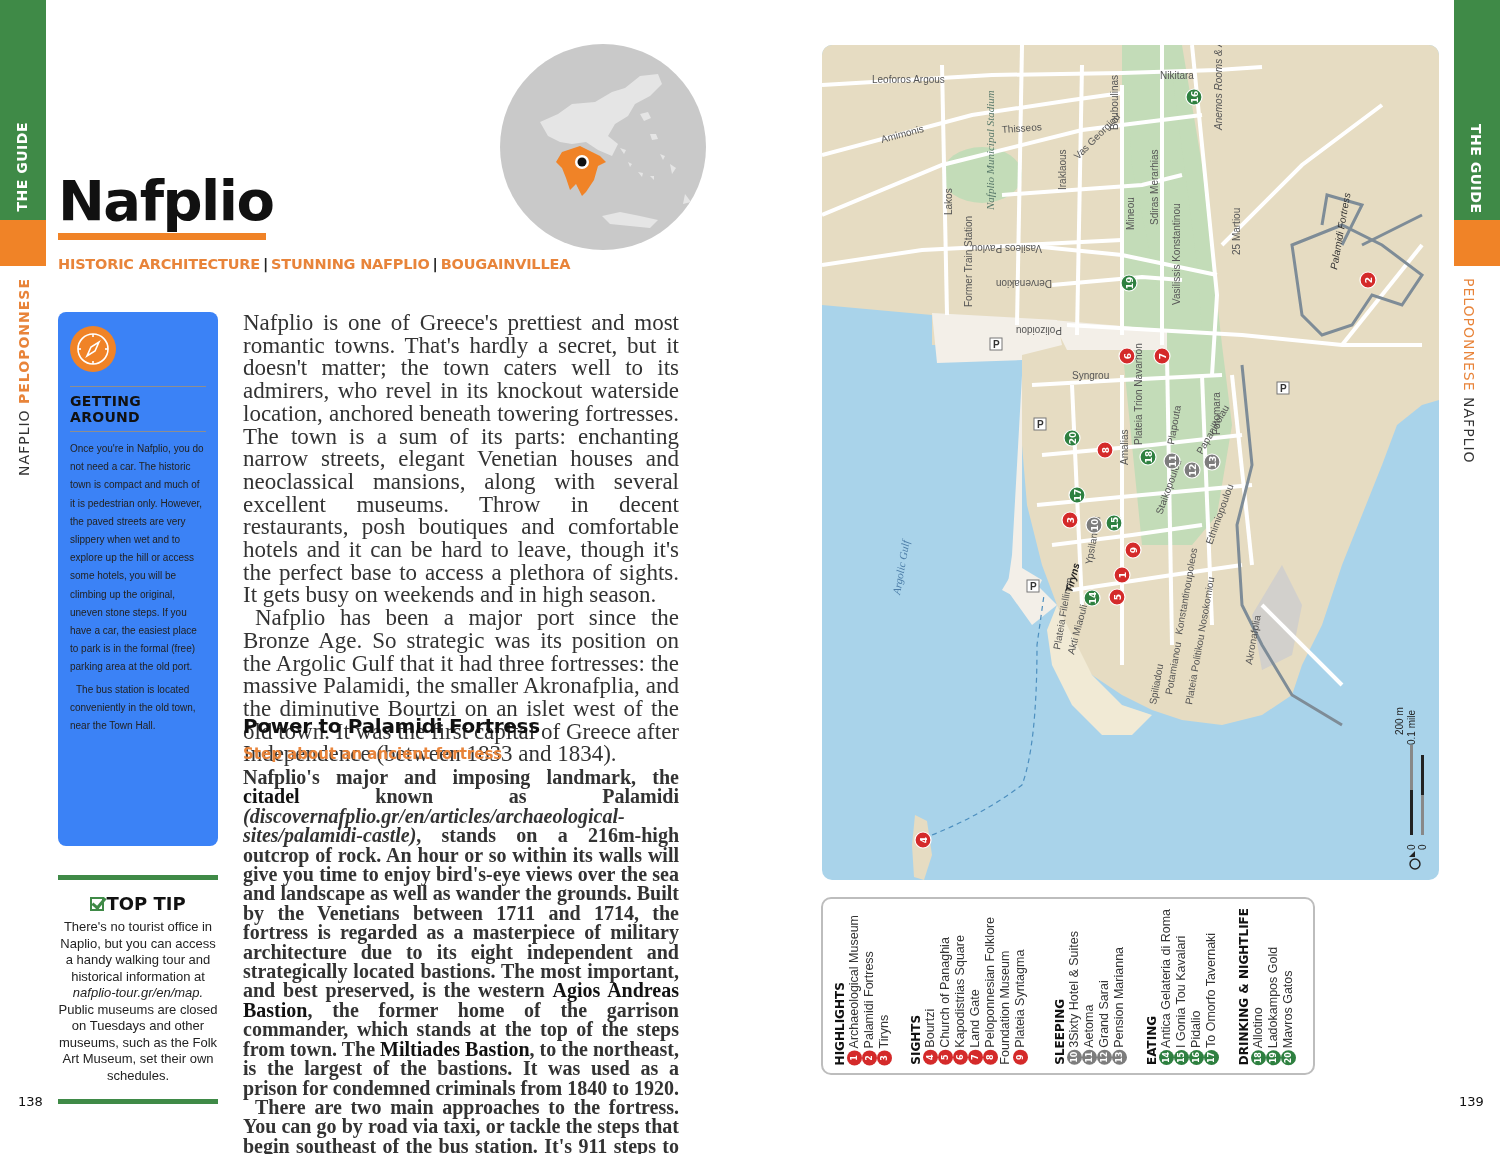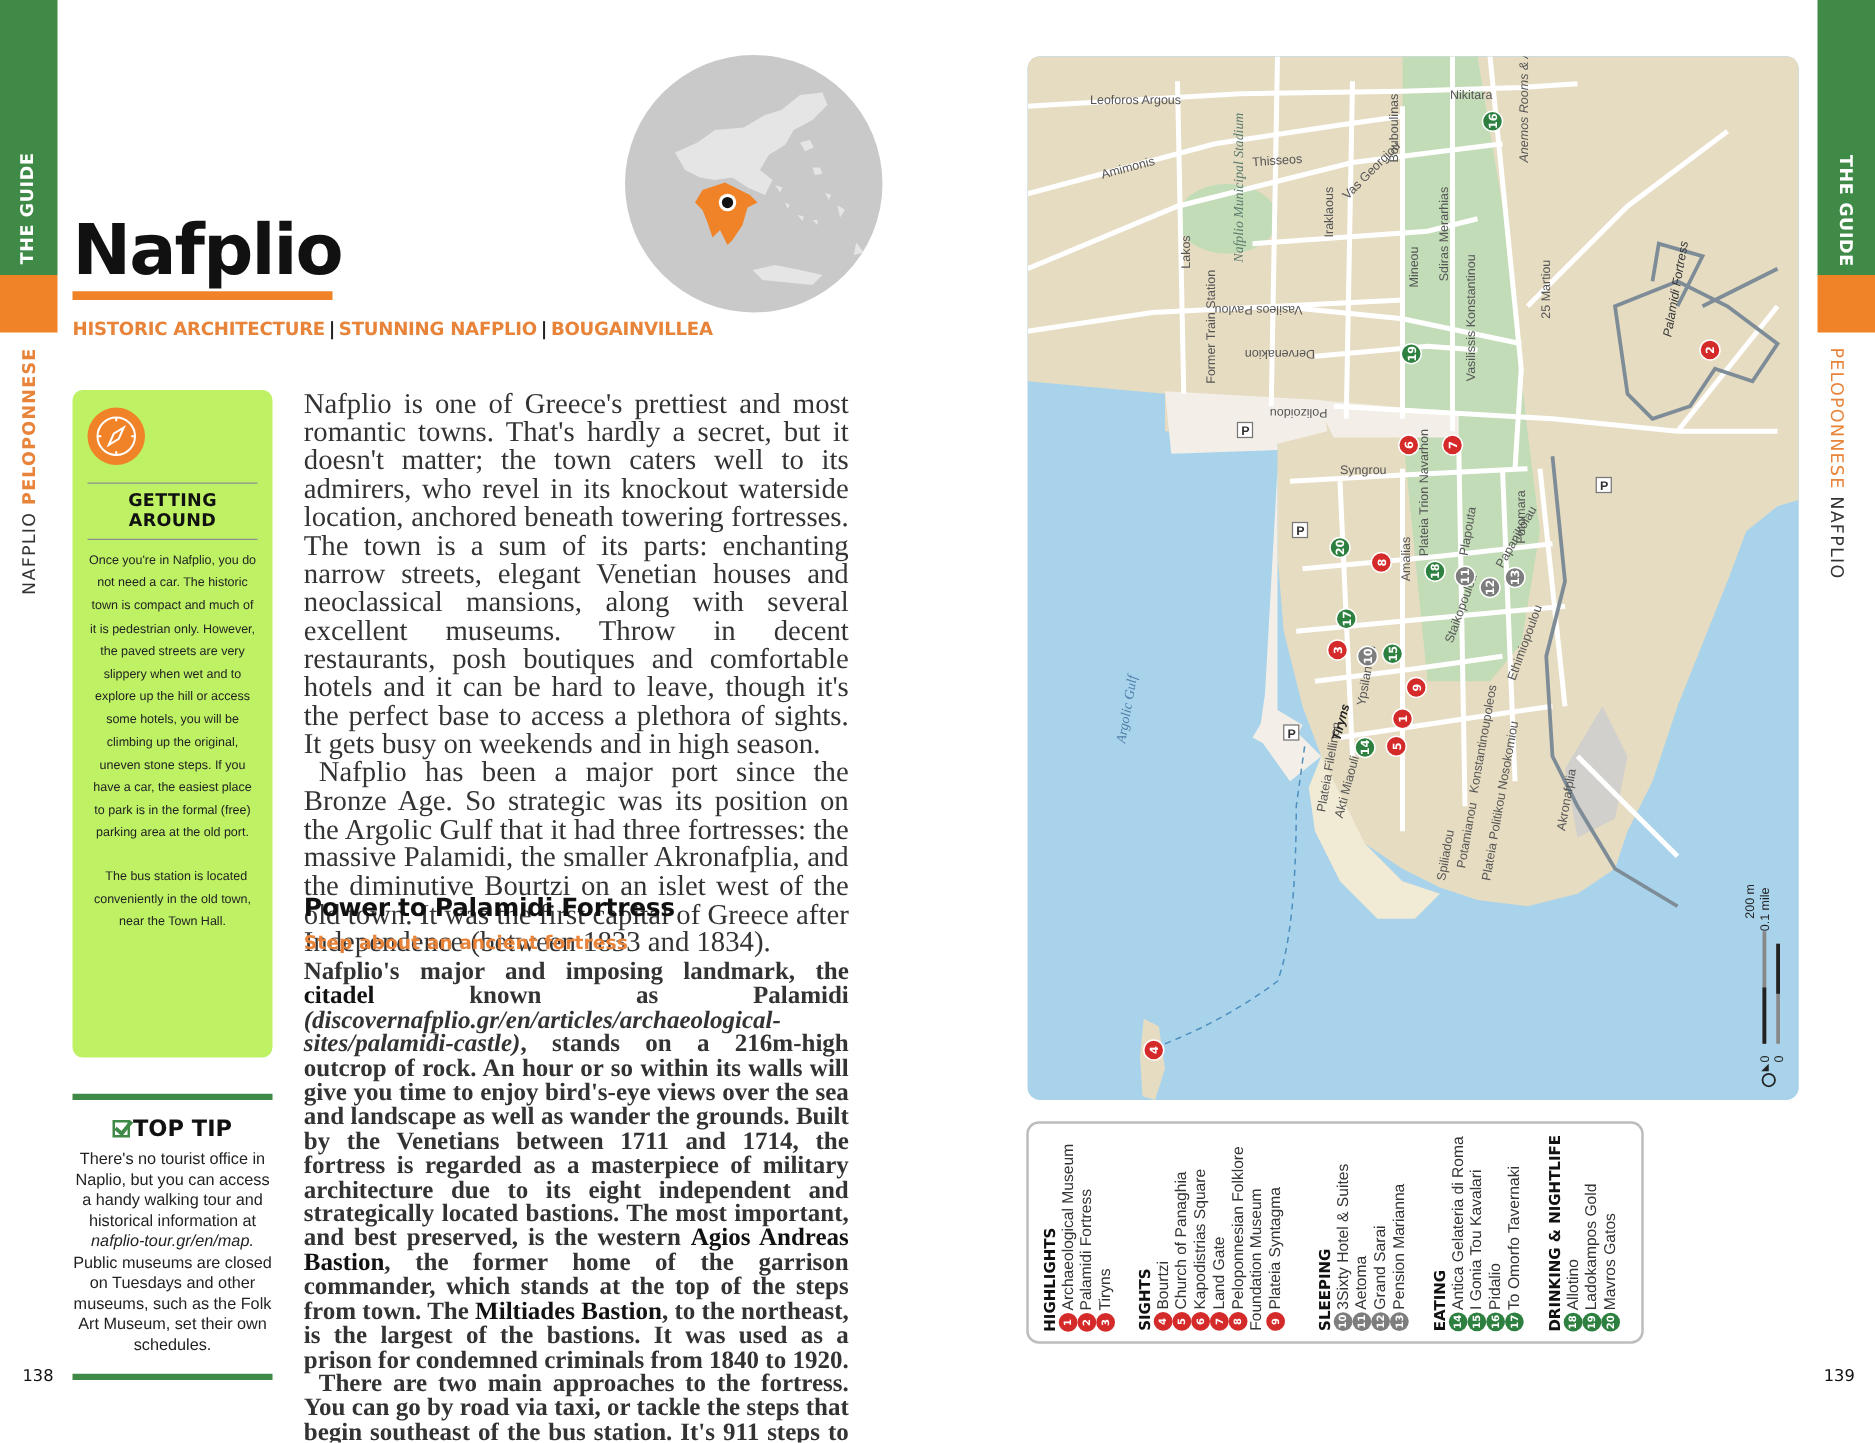--- a/index.html
+++ b/index.html
@@ -17,27 +17,27 @@
   .run-label .accent { color: #e8843a; font-weight: bold; }
 
   
   .title { position: absolute; left: 58px; top: 168px; font-family: "DejaVu Sans", sans-serif; font-weight: bold; font-size: 56px; letter-spacing: -1.5px; color: #111; }
   .title-rule { position: absolute; left: 58px; top: 233px; width: 208px; height: 7px; background: #f08327; }
   .tagline { position: absolute; left: 58px; top: 256px; font-family: "DejaVu Sans", sans-serif; font-weight: bold; font-size: 14.5px; color: #e8843a; white-space: nowrap; letter-spacing: -0.2px; }
   .tagline .sep { color: #222; font-weight: bold; margin: 0 3px; }
 
   .locator { position: absolute; left: 500px; top: 44px; width: 206px; height: 206px; border-radius: 50%; background: #c9c9c9; overflow: hidden; }
 
-  .getting-around { position: absolute; left: 58px; top: 312px; width: 160px; height: 534px; background: #bef264; border-radius: 8px; padding: 14px 12px; text-align: center; }
+  .getting-around { position: absolute; left: 58px; top: 312px; width: 160px; height: 534px; background: #3b82f6; border-radius: 8px; padding: 14px 12px; }
   .ga-icon { width: 46px; height: 46px; border-radius: 50%; background: #f08327; position: relative; }
   .ga-rule { border-top: 1px solid #8e8e8e; margin: 14px 0 6px; }
   .ga-title { font-family: "DejaVu Sans", sans-serif; font-weight: bold; font-size: 14px; color: #111; letter-spacing: 0.3px; }
   .ga-rule2 { border-top: 1px solid #8e8e8e; margin: 6px 0 8px; }
   .ga-body { font-family: "Liberation Sans", sans-serif; font-size: 10px; line-height: 18.2px; color: #222; }
-  .ga-body p + p { text-indent: 6px; margin-top: 16px; }
+  .ga-body p + p { text-indent: 6px; margin-top: 4px; }
 
   .toptip-rule { position: absolute; left: 58px; width: 160px; height: 5px; background: #3f8a47; }
   .toptip-head { position: absolute; left: 58px; top: 893px; width: 160px; text-align: center; font-family: "DejaVu Sans", sans-serif; font-weight: bold; font-size: 18px; color: #111; }
   .toptip-head .chk { display: inline-block; width: 14px; height: 14px; border: 2px solid #3f8a47; position: relative; vertical-align: -1px; margin-right: 2px; }
   .toptip-head .chk::after { content: ""; position: absolute; left: 3px; top: -4px; width: 5px; height: 11px; border-right: 3px solid #3f8a47; border-bottom: 3px solid #3f8a47; transform: rotate(40deg); }
   .toptip-body { position: absolute; left: 58px; top: 919px; width: 160px; text-align: center; font-family: "Liberation Sans", sans-serif; font-size: 13px; line-height: 16.5px; color: #222; }
   .toptip-body i { font-style: italic; }
 
   .page-num { position: absolute; top: 1094px; font-family: "DejaVu Sans", sans-serif; font-size: 13px; color: #111; }
 

